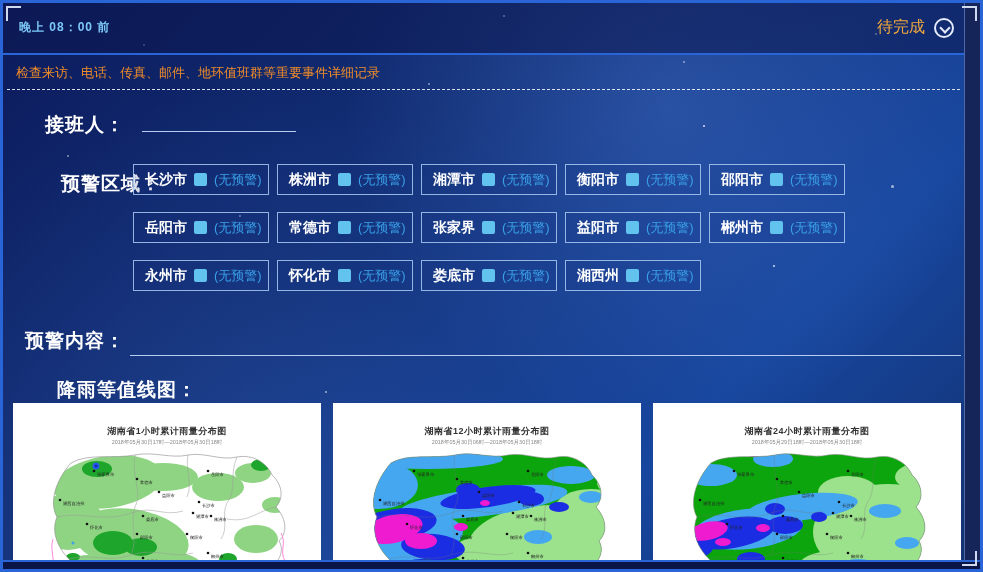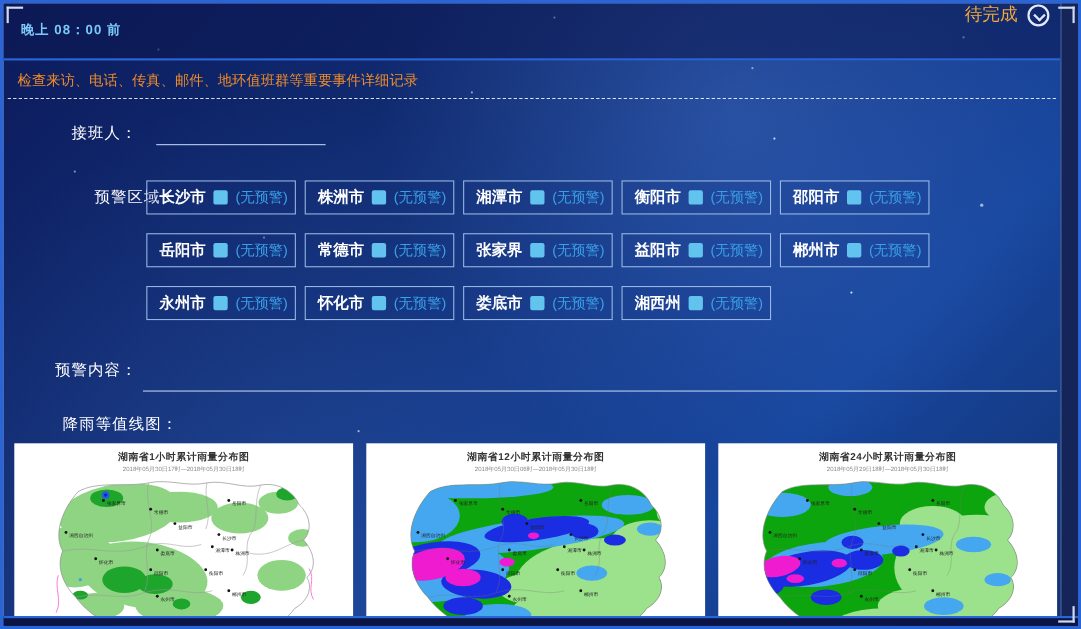--- a/index.html
+++ b/index.html
@@ -31,21 +31,21 @@
     border-bottom:2px solid #2a65d8; z-index:3;
   }
   .header-time {
     position:absolute; left:16px; top:16px;
     color:#7cc8f7; font-size:12px; font-weight:bold; letter-spacing:1px;
   }
   .header-center { position:absolute; left:240px; top:17px; white-space:nowrap; }
   .header-title { color:#ffffff; font-size:16px; font-weight:bold; }
   .header-sub { color:#e9eefb; font-size:14px; margin-left:6px; }
   .header-status {
-    position:absolute; right:10px; top:0; display:flex; align-items:center; gap:9px;
+    position:absolute; right:10px; top:14px; display:flex; align-items:center; gap:9px;
     cursor:pointer;
   }
   .status-text { color:#f3a93c; font-size:16px; }
   .chev-circle {
     width:20px; height:20px; border:2px solid #e3eafb; border-radius:50%;
     position:relative; display:inline-block;
   }
   .chev-circle:before {
     content:""; position:absolute; left:5px; top:4px; width:6px; height:6px;
     border-right:2px solid #e3eafb; border-bottom:2px solid #e3eafb;
@@ -61,21 +61,21 @@
   .notice {
     position:absolute; left:13px; top:61px; color:#ef8c2a; font-size:13px; z-index:3;
   }
   .dashed-sep {
     position:absolute; left:4px; right:20px; top:86px;
     border-top:1px dashed rgba(255,255,255,.85); z-index:3;
   }
 
   .flabel {
     position:absolute; width:122px; text-align:right;
-    color:#ffffff; font-size:14px; font-weight:normal; letter-spacing:1px; z-index:3;
+    color:#ffffff; font-size:19px; font-weight:bold; letter-spacing:1px; z-index:3;
   }
   .lbl-receiver { left:0; top:109px; }
   .lbl-area     { left:0; top:168px;margin-left:36px; }
   .lbl-content  { left:0; top:325px;padding-left:11px; }
   .lbl-rain     { left:14px; top:374px; width:auto; text-align:left;margin-left:40px; }
 
   .uline-input {
     position:absolute; background:transparent; border:none; outline:none;
     border-bottom:1px solid #b9cdf2; color:#fff; font-size:14px; z-index:3;
     height:22px;
@@ -99,21 +99,21 @@
   }
   .city-nowarn { color:#3aa0e8; font-size:13px; }
 
   
   .maps-row { position:absolute; left:0; top:400px; right:16px; height:163px; z-index:3; }
   .map-panel {
     position:absolute; top:0; width:308px; height:163px; background:#ffffff;
     text-align:center; overflow:hidden;
   }
   .map-panel.p1 { left:10px; } .map-panel.p2 { left:330px; } .map-panel.p3 { left:650px; }
-  .map-title { font-size:9px; font-weight:bold; color:#333; margin-top:6px; letter-spacing:.5px; }
+  .map-title { font-size:9px; font-weight:bold; color:#333; margin-top:22px; letter-spacing:.5px; }
   .map-sub   { font-size:5.5px; color:#8a8a8a; margin-top:1px; }
   .map-svg { display:block; margin-top:1px; }
 
   .footer-bar {
     position:absolute; left:0; right:0; bottom:0; height:9px;
     background:#0b1545; border-top:2px solid #2a65d8; z-index:5;
   }
 </style>
 </head>
 <body>

